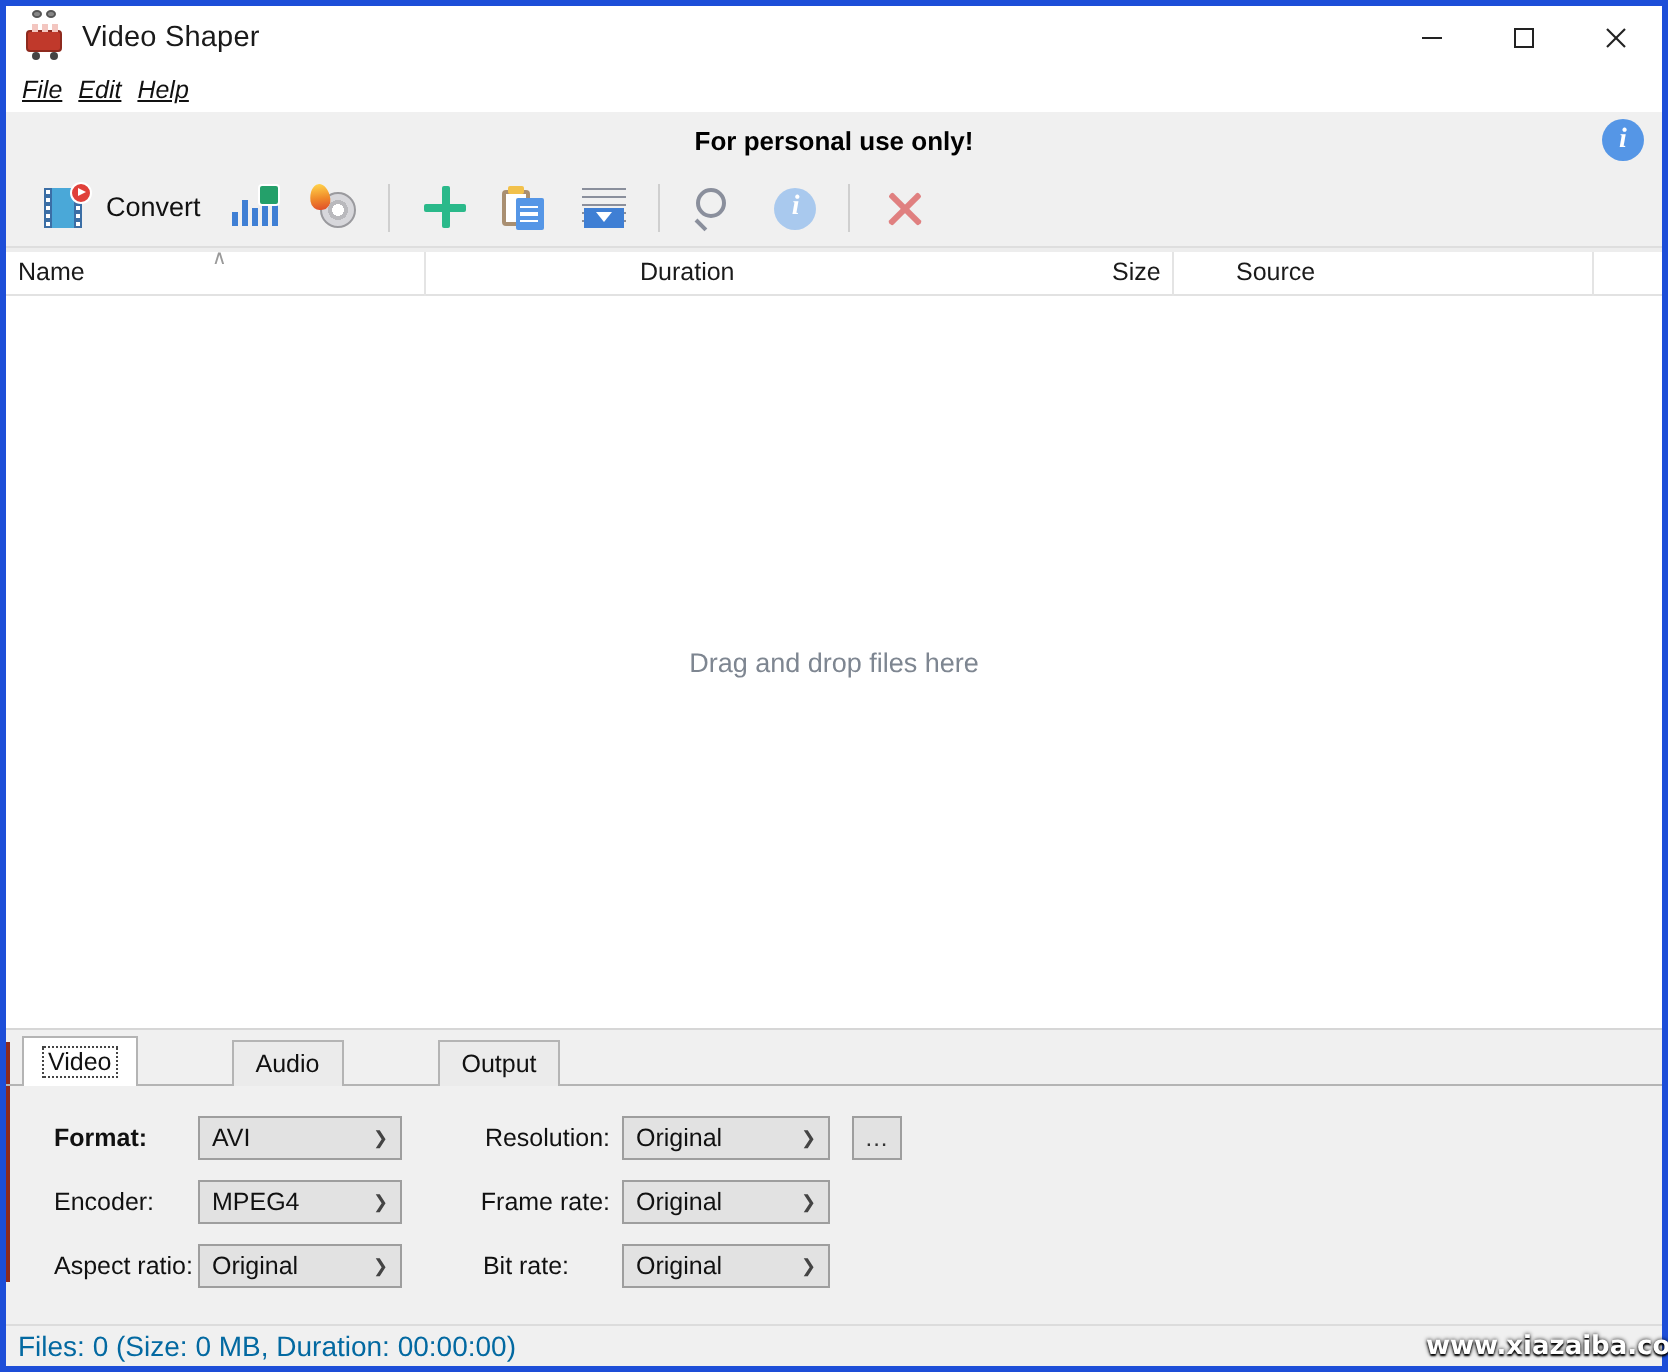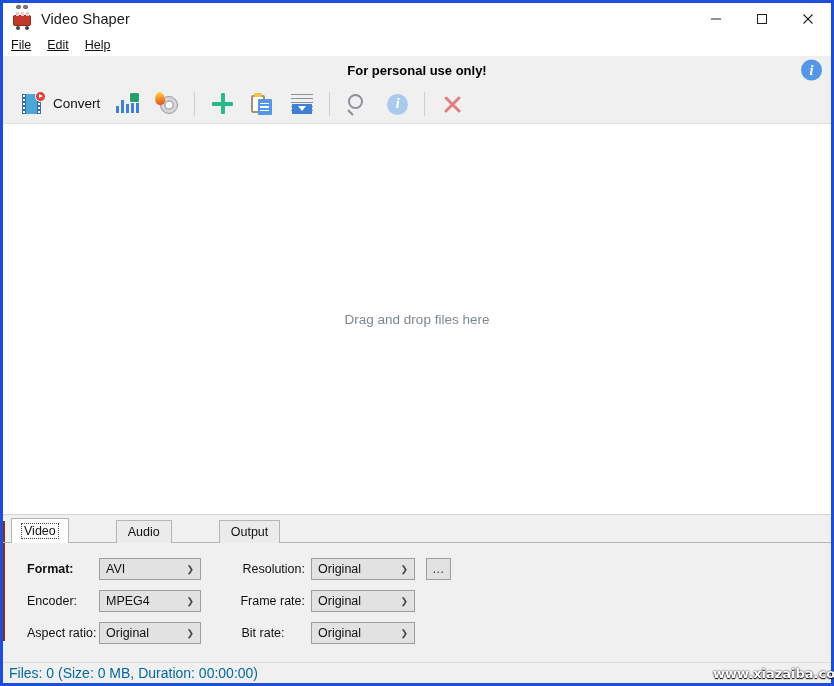--- a/index.html
+++ b/index.html
@@ -47,21 +47,21 @@
   .win-controls { position: absolute; right: 0; top: 0; display: flex; height: 31px; }
   .win-btn {
     width: 46px; height: 31px; display: flex; align-items: center; justify-content: center;
     color: #222;
   }
   .win-btn svg { display: block; }
 
   
   .menubar {
     height: 22px; min-height: 22px; background: #ffffff;
-    display: flex; align-items: center; padding-left: 8px; gap: 16px;
+    display: flex; align-items: center; padding-left: 8px; gap: 8px; font-style: italic;
   }
   .menu-item { font-size: 12.5px; color: #111; }
   .menu-item u { text-underline-offset: 1px; }
 
   
   .banner {
     height: 28px; min-height: 28px; background: #f0f0f0;
     display: flex; align-items: center; justify-content: center;
     position: relative;
   }
@@ -417,20 +417,30 @@
       </div>
     </div>
 
     <div class="tb-sep"></div>
 
     <div class="tb-btn">
       <div class="ico ic-x"></div>
     </div>
   </div>
 
+  <div class="col-header">
+    <div class="col" style="left:6px;">Name</div>
+    <div class="sort-arrow">∧</div>
+    <div class="col-div" style="left:209px;"></div>
+    <div class="col" style="left:317px;">Duration</div>
+    <div class="col-div" style="left:583px;"></div>
+    <div class="col" style="left:553px;">Size</div>
+    <div class="col" style="left:615px;">Source</div>
+    <div class="col-div" style="left:793px;"></div>
+  </div>
 
   <div class="filelist">
     <div class="drop-hint">Drag and drop files here</div>
   </div>
 
   <div class="settings">
     <div class="red-strip"></div>
 
     <div class="tab-underline"></div>
     <div class="tabstrip">

